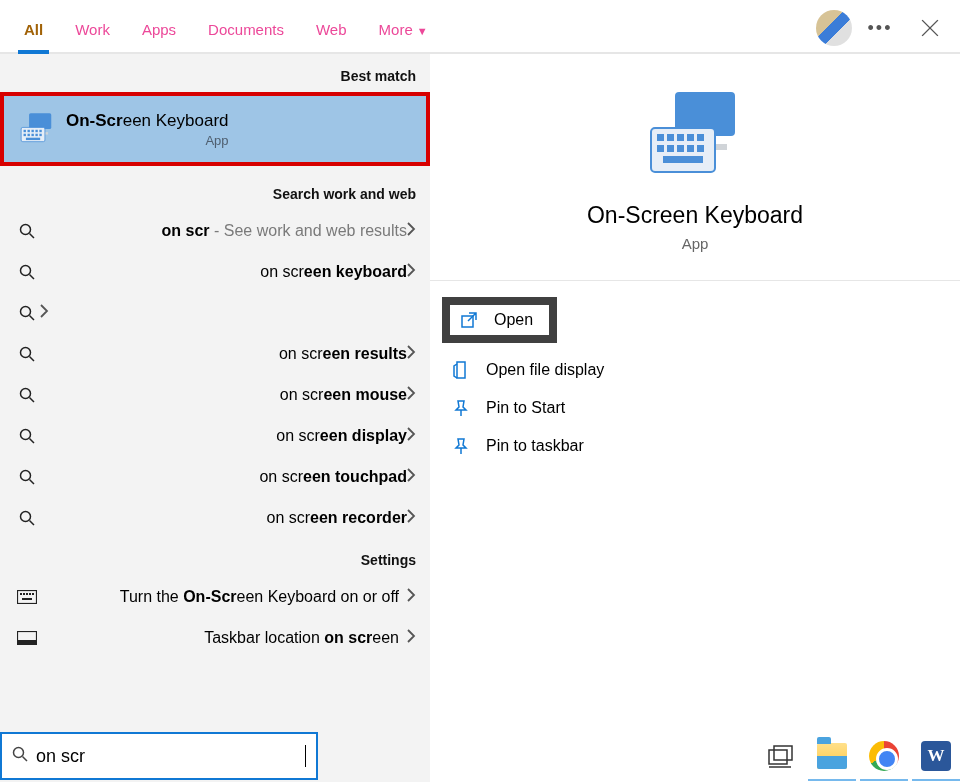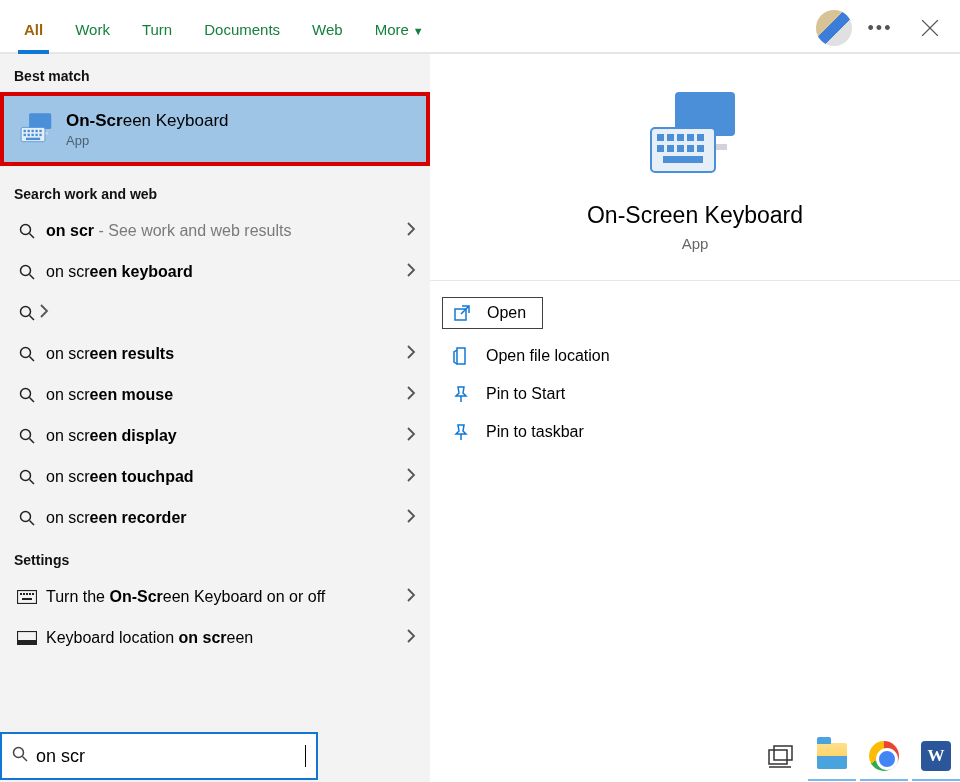--- a/index.html
+++ b/index.html
@@ -1,33 +1,33 @@
 <!DOCTYPE html>
 <html><head>
 <meta charset="utf-8">
 <style>
   * { box-sizing: border-box; margin: 0; padding: 0; }
   html, body { width: 960px; height: 782px; font-family: "Segoe UI", Arial, sans-serif; background: #fff; overflow: hidden; }
   body { display: flex; flex-direction: column; }
 
   
   .tabbar { height: 54px; display: flex; align-items: flex-end; padding: 0 8px; border-bottom: 2px solid #e6e6e6; position: relative; }
-  .tab { padding: 14px 16px 14px; font-size: 15px; color: #15803d; cursor: pointer; position: relative; }
+  .tab { padding: 14px 16px 14px; font-size: 15px; color: #ec4899; cursor: pointer; position: relative; }
   .tab.active { color: #a16207; font-weight: 600; }
   .tab.active::after { content:""; position:absolute; left:10px; right:10px; bottom:-2px; height:4px; background:#1078d4; }
   .tab .chev { margin-left: 4px; font-size: 11px; }
   .tabbar-right { position: absolute; right: 8px; top: 6px; display: flex; align-items: center; gap: 6px; }
   .avatar { width: 36px; height: 36px; border-radius: 50%; background: linear-gradient(135deg,#d7c396 40%,#3b7dd8 40%,#3b7dd8 60%,#e0e0e0 60%); }
   .icon-btn { width: 44px; height: 44px; display:flex; align-items:center; justify-content:center; color:#555; font-size:18px; cursor:pointer; }
   .icon-btn.close svg { width: 18px; height: 18px; }
   .dots { letter-spacing: 2px; font-size: 18px; color:#555; }
 
   
   .main { flex: 1; display: flex; min-height: 0; }
-  .left { width: 430px; background: #f3f3f3; display: flex; flex-direction: column; overflow: hidden; }
+  .left { width: 430px; background: #f3f3f3; display: flex; flex-direction: column; overflow: hidden; text-align: right; }
   .right { flex: 1; background: #fff; display:flex; flex-direction:column; }
 
   .section-label { padding: 14px 14px 8px; font-size: 14px; font-weight: 600; color: #111; }
 
   .best-match { display:flex; align-items:center; background:#9ec5e6; padding: 14px 14px; border: 4px solid #d70000; position: relative; margin-bottom: 6px; }
   .best-match .app-icon { width: 38px; height: 38px; margin-right: 10px; }
   .best-match .title { font-size: 17px; color: #000; }
   .best-match .title .bold { font-weight: 700; }
   .best-match .sub { font-size: 13px; color: #4f5f6f; margin-top: 2px; }
 
@@ -43,21 +43,21 @@
 
   
   .hero { display:flex; flex-direction:column; align-items:center; padding: 34px 0 28px; border-bottom: 1px solid #e6e6e6; }
   .hero-icon { width: 96px; height: 96px; }
   .hero-title { font-size: 23px; margin-top: 18px; color:#000; }
   .hero-sub { font-size: 15px; color:#666; margin-top: 6px; }
 
   .actions { padding: 8px 0; }
   .action { display:flex; align-items:center; padding: 10px 20px; cursor:pointer; font-size:16px; gap: 14px; }
   .action .aicon { width: 22px; display:flex; justify-content:center; color:#1078d4; }
-  .action.primary { display:inline-flex; border: 1px solid #404040; margin: 8px 0 8px 12px; padding: 6px 16px 6px 8px; }
+  .action.primary { display:inline-flex; border: 8px solid #404040; margin: 8px 0 8px 12px; padding: 6px 16px 6px 8px; }
 
   
   .searchbar { height: 48px; border: 2px solid #1078d4; display:flex; align-items:center; padding: 0 10px; background:#fff; width: 430px; }
   .searchbar .sicon { color:#444; margin-right: 8px; }
   .searchbar input { border:none; outline:none; font-size: 18px; flex:1; color:#000; font-family: inherit; }
   .caret { display:inline-block; width:1px; height:22px; background:#000; vertical-align:middle; margin-left:1px; }
 
   
   .bottom { height: 50px; display:flex; position:absolute; bottom:0; left:0; right:0; }
   .taskbar-right { margin-left: 430px; display:flex; align-items:center; gap: 4px; padding-left: 8px; }
@@ -77,21 +77,21 @@
 
   .magnifier { width:16px; height:16px; }
   .chev-right-svg { width: 9px; height: 14px; }
 </style>
 </head>
 <body>
 
 <div class="tabbar">
   <div class="tab active">All</div>
   <div class="tab">Work</div>
-  <div class="tab">Turn</div>
+  <div class="tab">Apps</div>
   <div class="tab">Documents</div>
   <div class="tab">Web</div>
   <div class="tab">
     <span>More</span><span class="chev">▼</span>
   </div>
   <div class="tabbar-right">
     <div class="avatar"></div>
     <div class="icon-btn">
         <span class="dots">•••</span>
       </div>
@@ -255,21 +255,21 @@
               <path d="M1 1 L7 7 L1 13" fill="none" stroke="#555" stroke-width="1.8"></path>
             </svg></span>
         </div>
         <div class="result settings">
           <span class="ricon">
             <svg width="20" height="14" viewBox="0 0 20 14">
               <rect x="0.5" y="0.5" width="19" height="13" fill="none" stroke="#222" stroke-width="1.2"></rect>
               <rect x="0.5" y="9" width="19" height="4" fill="#222"></rect>
             </svg>
           </span>
-          <span class="rlabel" style="padding-right:8px;"><span class="norm">Keyboard location </span><span class="bold">on scr</span><span class="norm">een</span></span>
+          <span class="rlabel" style="padding-right:8px;"><span class="norm">Taskbar location </span><span class="bold">on scr</span><span class="norm">een</span></span>
           <span class="chev-r"><svg class="chev-right-svg" viewBox="0 0 9 14">
               <path d="M1 1 L7 7 L1 13" fill="none" stroke="#555" stroke-width="1.8"></path>
             </svg></span>
         </div>
       </div>
   </div>
 
   <div class="right">
     <div class="hero">
       <svg class="hero-icon kbd-svg" viewBox="0 0 48 48">
@@ -304,21 +304,21 @@
           </span>
         <span>Open</span>
       </div>
       <div class="action">
         <span class="aicon">
             <svg width="18" height="18" viewBox="0 0 18 18">
               <rect x="5" y="1" width="8" height="16" fill="none" stroke="#1078d4" stroke-width="1.5"></rect>
               <path d="M5 3 L2 5 V15 L5 17" fill="none" stroke="#1078d4" stroke-width="1.5"></path>
             </svg>
           </span>
-        <span>Open file location</span>
+        <span>Open file display</span>
       </div>
       <div class="action">
         <span class="aicon">
             <svg width="18" height="18" viewBox="0 0 18 18">
               <path d="M6 2 H12 L11 8 L14 11 H4 L7 8 Z M9 11 V17" fill="none" stroke="#1078d4" stroke-width="1.5"></path>
             </svg>
           </span>
         <span>Pin to Start</span>
       </div>
       <div class="action">

